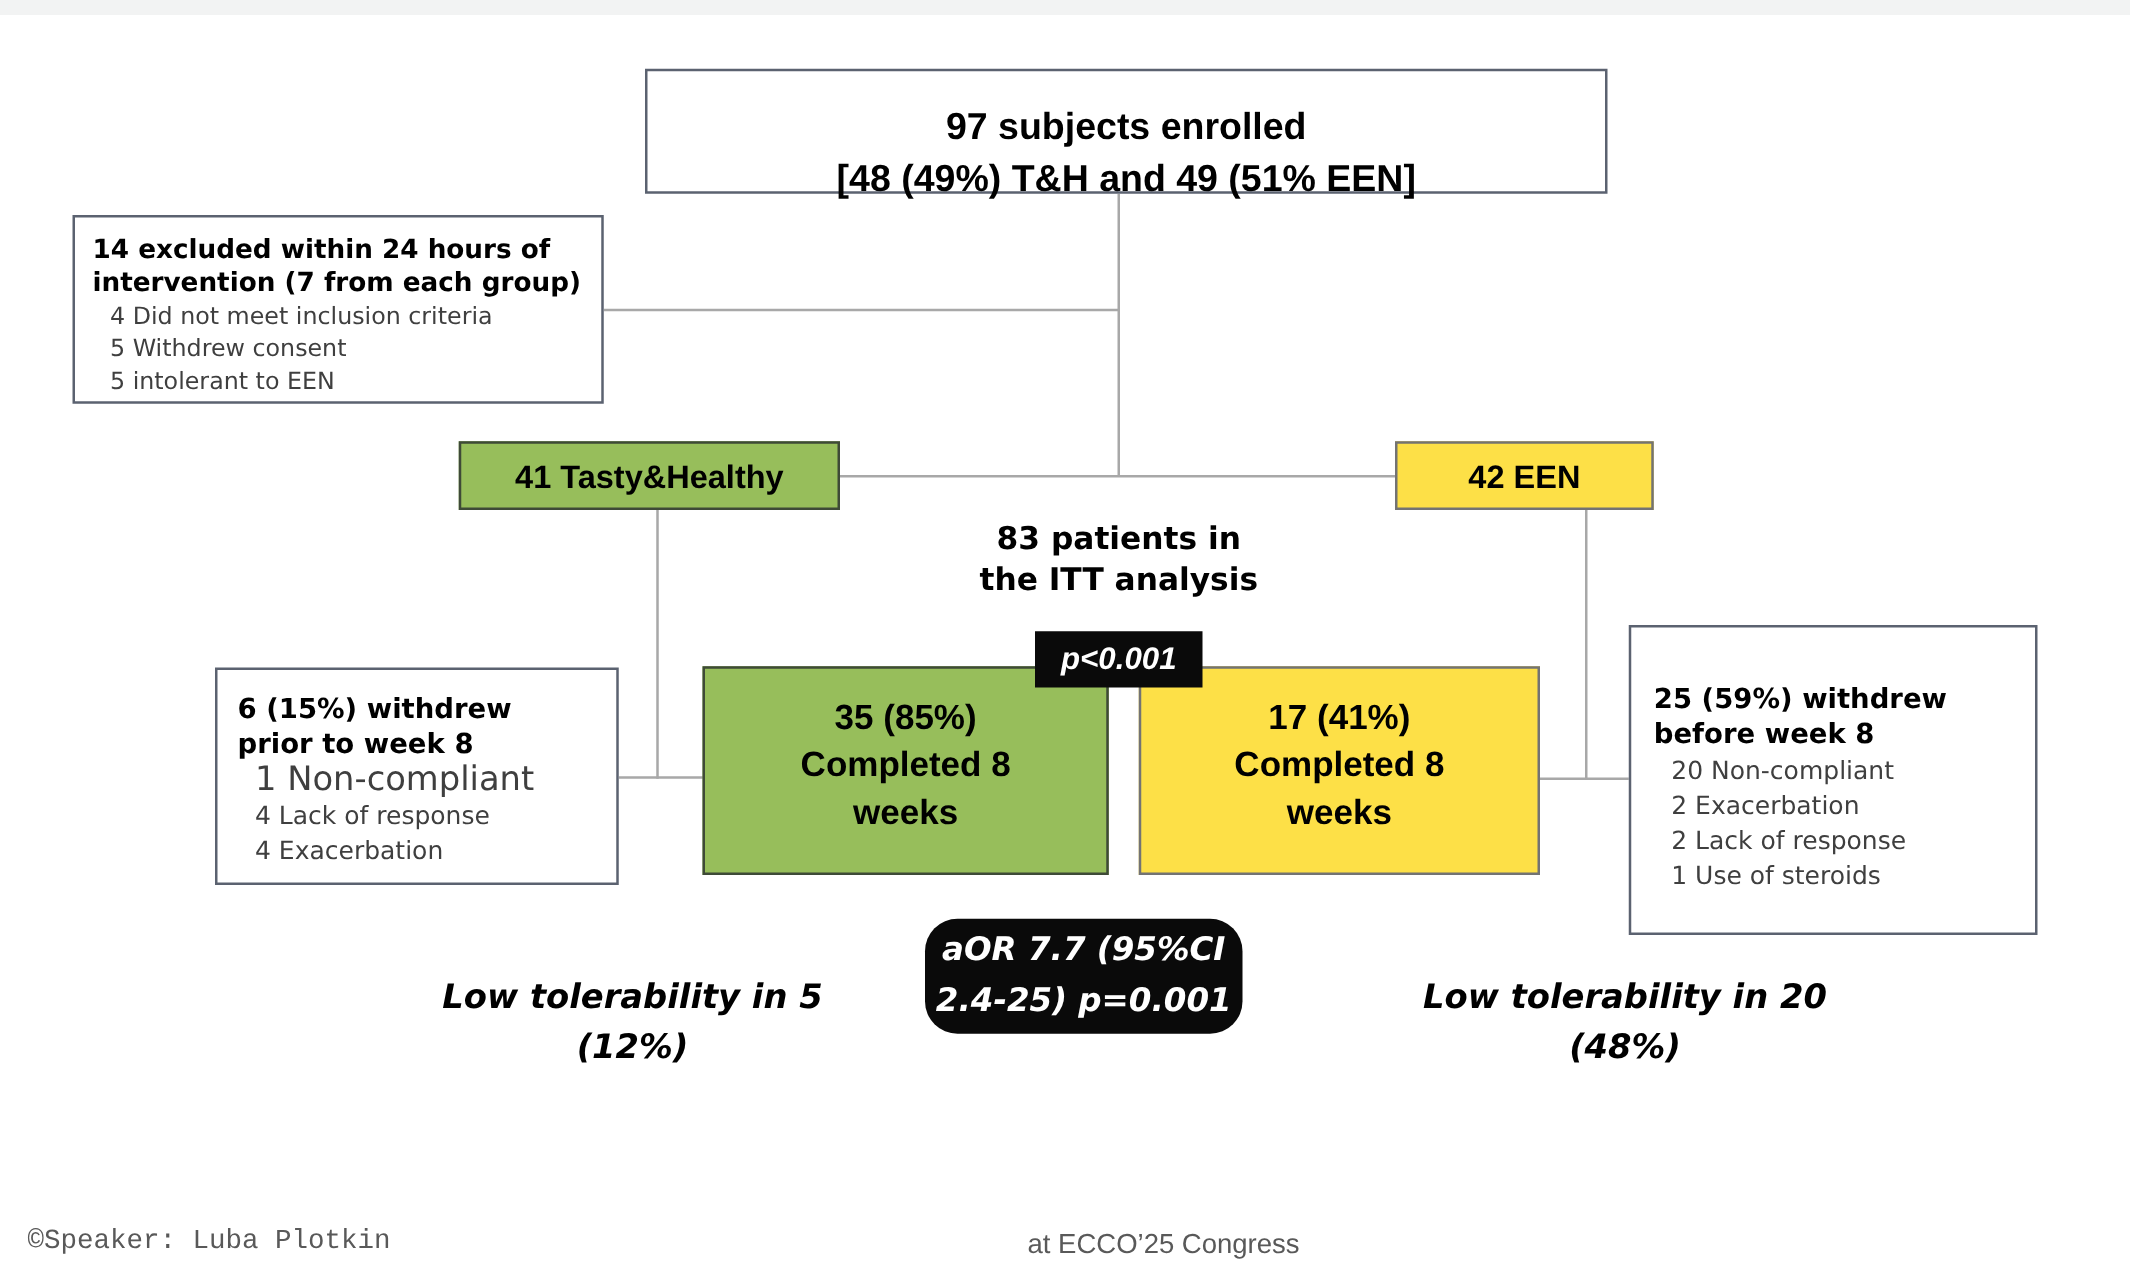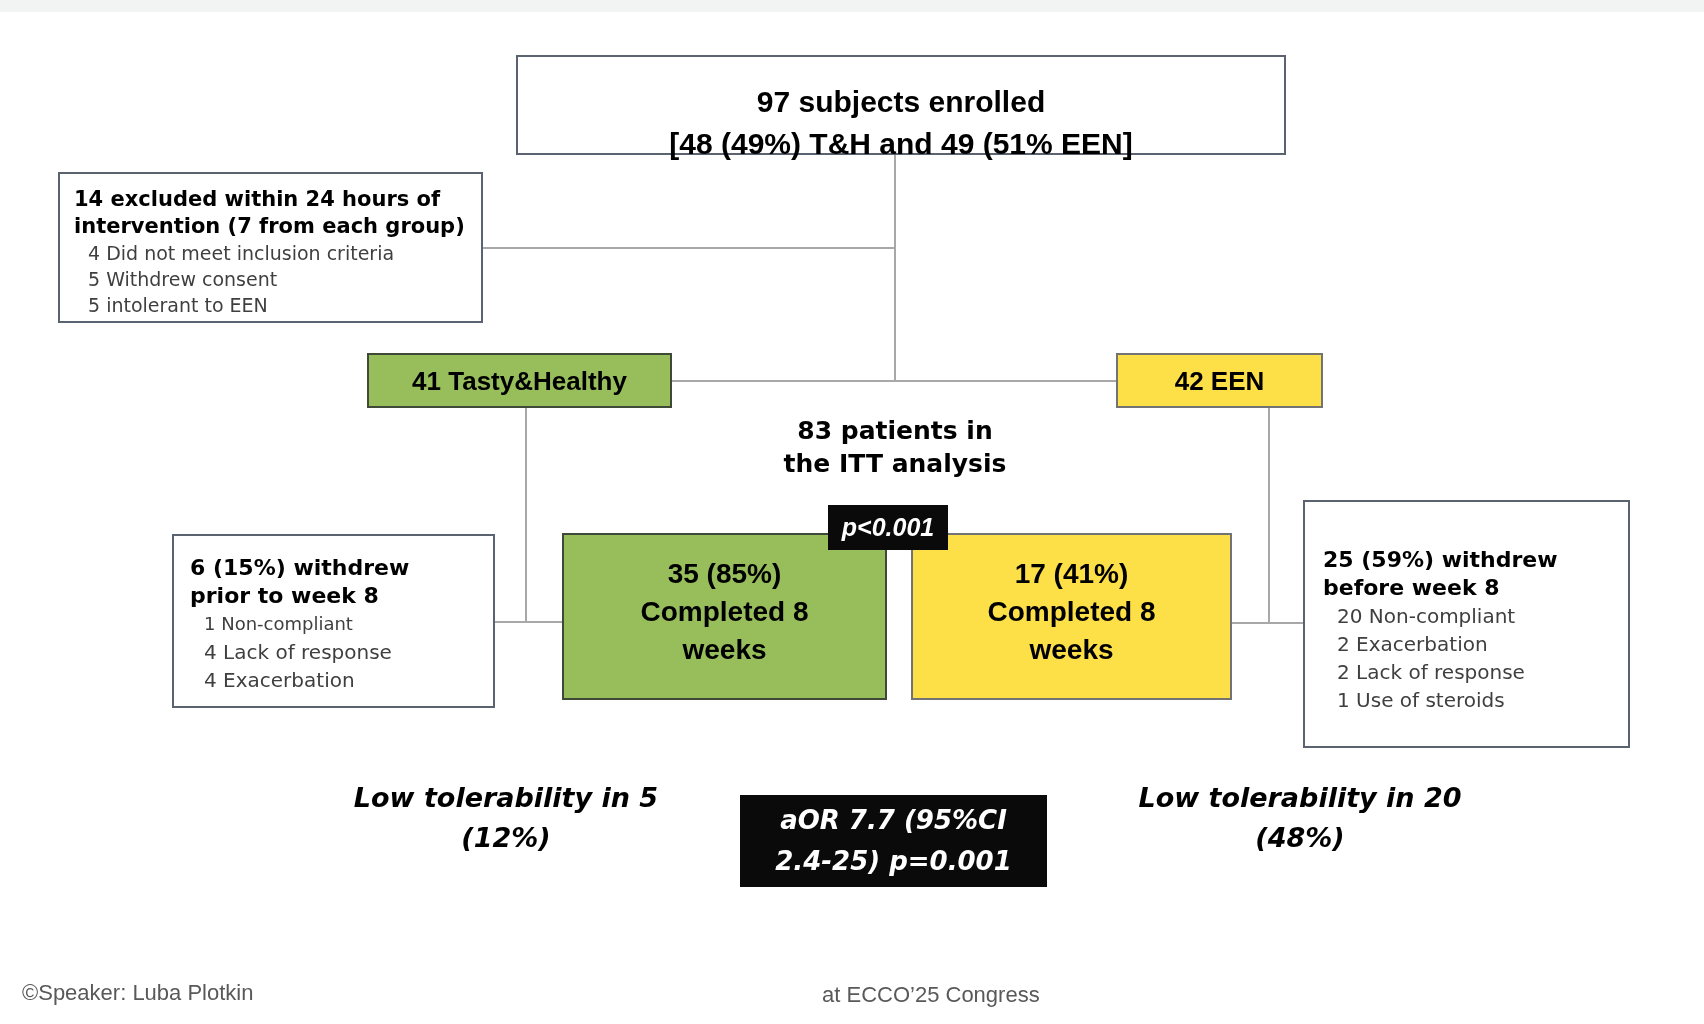--- a/index.html
+++ b/index.html
@@ -51,26 +51,26 @@
   </div>
 
   <div class="abs gbox ctr f-cond bold" style="left:367px;top:353px;width:305px;height:55px;font-size:26px;line-height:52px;">41 Tasty&amp;Healthy</div>
   <div class="abs ybox ctr f-cond bold" style="left:1116px;top:353px;width:207px;height:55px;font-size:26px;line-height:52px;">42 EEN</div>
 
   <div class="abs ctr f-wide" style="left:741px;top:414px;width:308px;z-index:2;">
     <div class="bold" style="font-size:25px;line-height:33px;">83 patients in</div>
     <div class="bold" style="font-size:25px;line-height:33px;">the ITT analysis</div>
   </div>
 
-  <div class="abs blackbox f-cond bold ital" style="left:828px;top:505px;width:120px;height:45px;font-size:25px;line-height:45px;">p&lt;0.001</div>
+  <div class="abs blackbox f-cond bold ital" style="left:828px;top:505px;width:134px;height:45px;font-size:25px;line-height:45px;">p&lt;0.001</div>
 
   <div class="abs box f-wide" style="left:172px;top:534px;width:323px;height:174px;padding:18px 20px 0 16px;">
     <div class="bold" style="font-size:22px;line-height:28px;">6 (15%) withdrew</div>
     <div class="bold" style="font-size:22px;line-height:28px;">prior to week 8</div>
-    <div class="gray sub" style="font-size:18px;line-height:28px;">1 Non-compliant</div>
+    <div class="gray sub" style="font-size:27px;line-height:28px;">1 Non-compliant</div>
     <div class="gray sub" style="font-size:20px;line-height:28px;">4 Lack of response</div>
     <div class="gray sub" style="font-size:20px;line-height:28px;">4 Exacerbation</div>
   </div>
 
   <div class="abs gbox ctr f-cond" style="left:562px;top:533px;width:325px;height:167px;padding-top:20px;">
     <div class="bold" style="font-size:28px;line-height:38px;">35 (85%)</div>
     <div class="bold" style="font-size:28px;line-height:38px;">Completed 8</div>
     <div class="bold" style="font-size:28px;line-height:38px;">weeks</div>
   </div>
 
@@ -87,26 +87,26 @@
     <div class="gray sub" style="font-size:20px;line-height:28px;">2 Exacerbation</div>
     <div class="gray sub" style="font-size:20px;line-height:28px;">2 Lack of response</div>
     <div class="gray sub" style="font-size:20px;line-height:28px;">1 Use of steroids</div>
   </div>
 
   <div class="abs ctr f-wide" style="left:330px;top:778px;width:352px;">
     <div class="bold ital" style="font-size:27px;line-height:40px;">Low tolerability in 5</div>
     <div class="bold ital" style="font-size:27px;line-height:40px;">(12%)</div>
   </div>
 
-  <div class="abs blackbox f-wide" style="left:740px;top:795px;width:307px;height:92px;padding-top:5px;">
+  <div class="abs blackbox f-wide" style="left:740px;top:735px;width:254px;height:92px;padding-top:5px;border-radius:26px;">
     <div class="bold ital" style="font-size:26px;line-height:41px;">aOR 7.7 (95%CI</div>
     <div class="bold ital" style="font-size:26px;line-height:41px;">2.4-25) p=0.001</div>
   </div>
 
   <div class="abs ctr f-wide" style="left:1110px;top:778px;width:380px;">
     <div class="bold ital" style="font-size:27px;line-height:40px;">Low tolerability in 20</div>
     <div class="bold ital" style="font-size:27px;line-height:40px;">(48%)</div>
   </div>
 
-  <div class="abs footer" style="left:22px;top:980px;font-size:22px;">©Speaker: Luba Plotkin</div>
+  <div class="abs footer" style="left:22px;top:980px;font-size:22px;font-family:Liberation Mono, monospace;">©Speaker: Luba Plotkin</div>
   <div class="abs footer" style="left:822px;top:982px;font-size:22px;">at ECCO’25 Congress</div>
 
 </div>
 
 </body></html>

